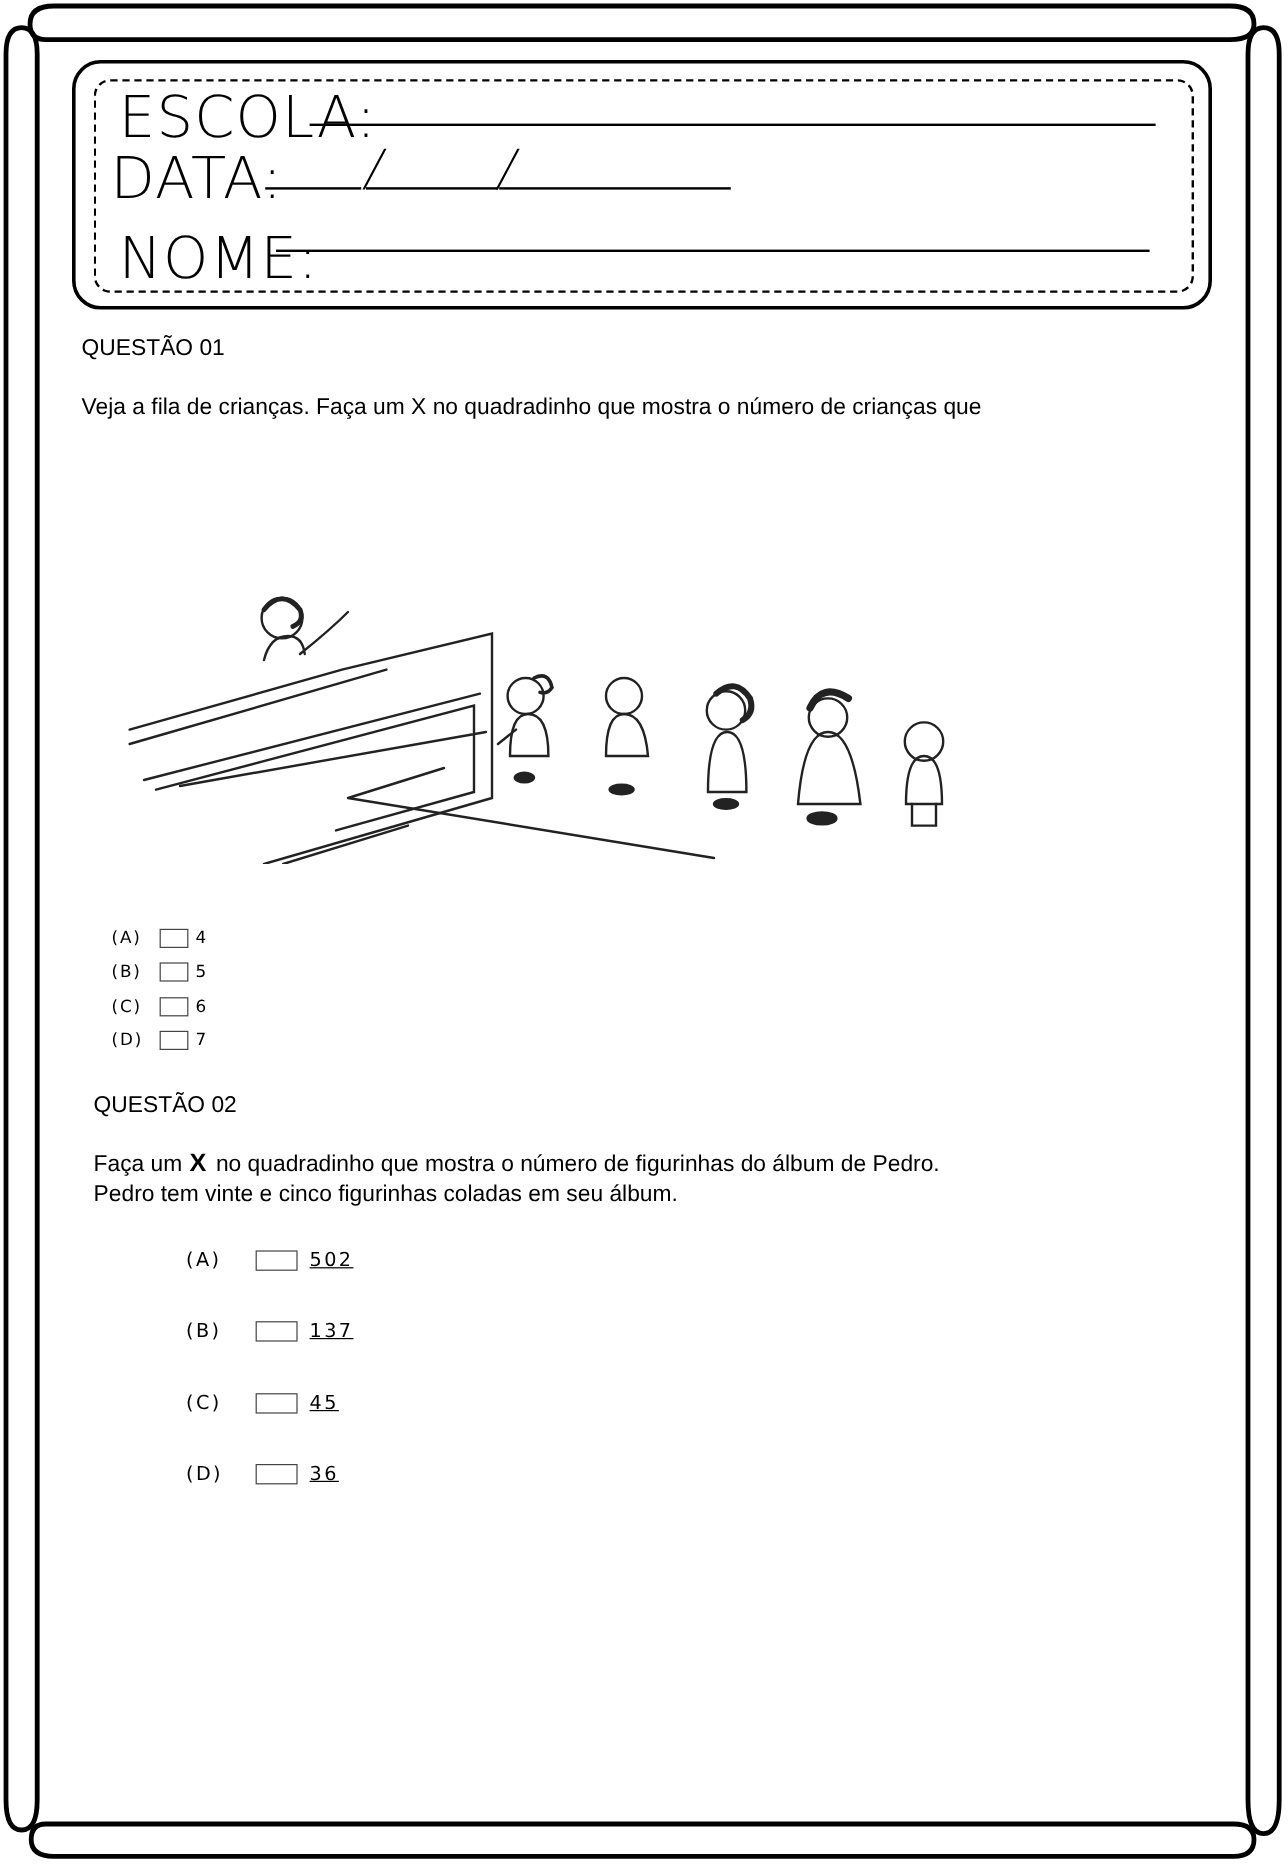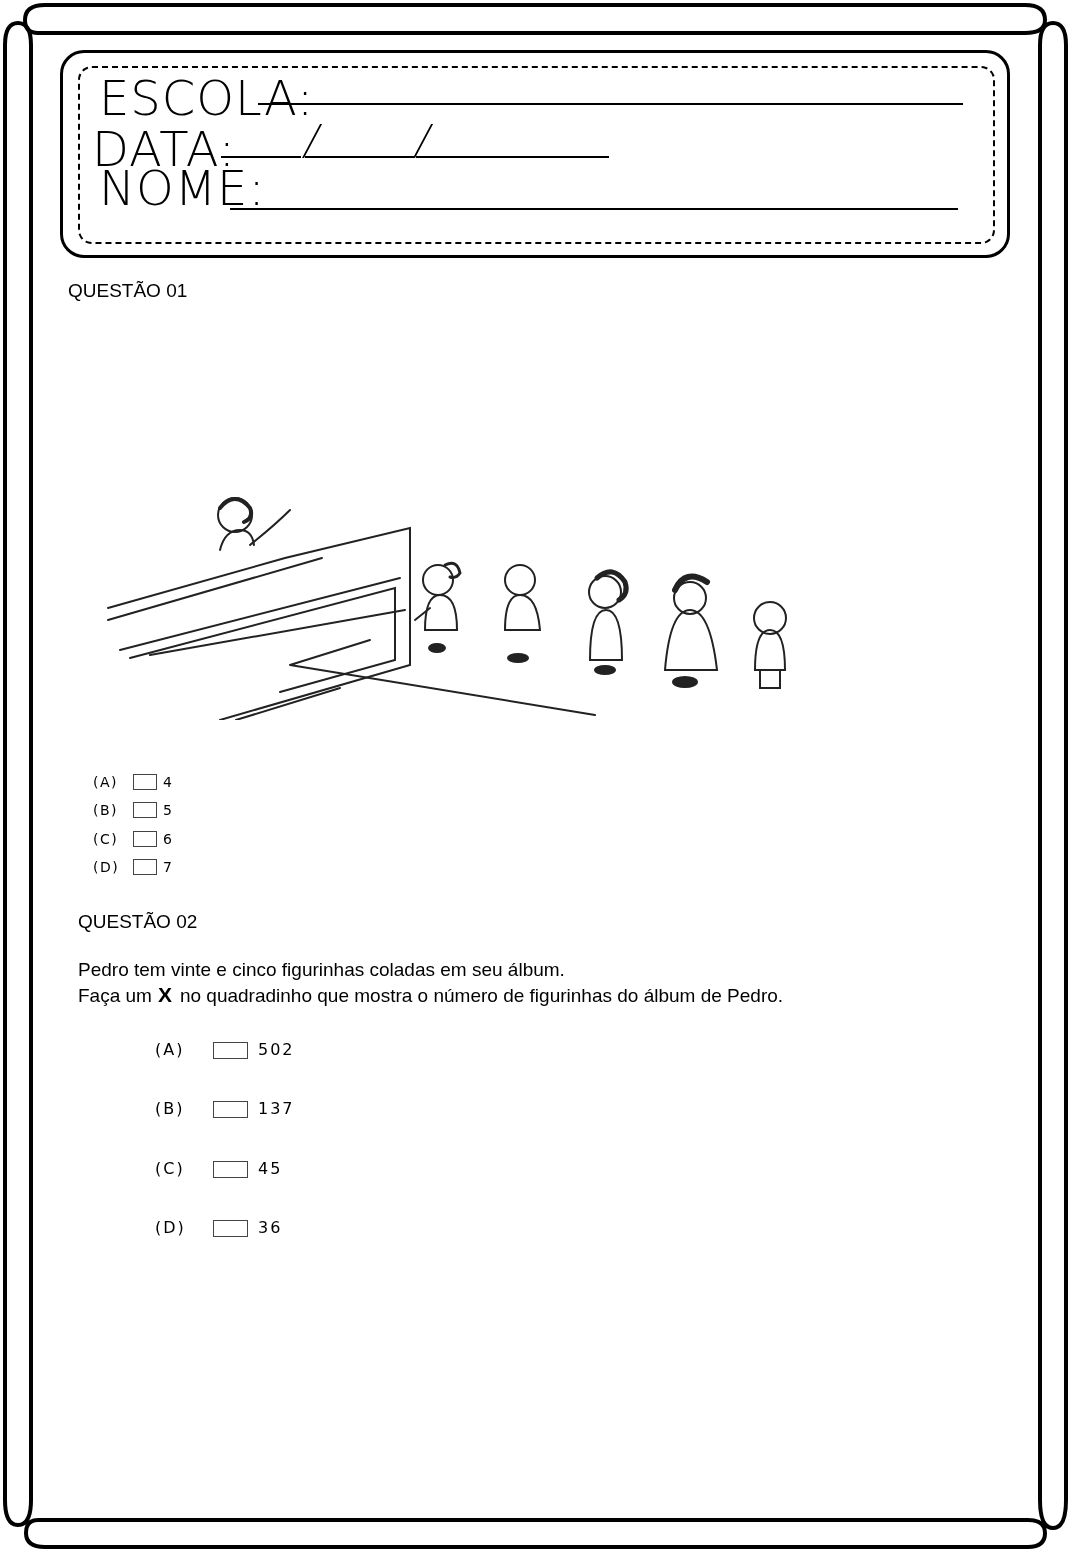--- a/index.html
+++ b/index.html
@@ -27,21 +27,21 @@
 
   .opt-list-1 { position: absolute; left: 93px; top: 768px; }
   .opt-1 { height: 28.3px; display: flex; align-items: center; font-family: "DejaVu Sans", sans-serif; font-size: 14px; letter-spacing: 1.5px; }
   .opt-1 .letter { width: 40px; }
   .opt-1 .box { width: 24px; height: 16px; border: 1px solid #444; box-sizing: border-box; margin-right: 6px; }
 
   .opt-list-2 { position: absolute; left: 155px; top: 1038px; }
   .opt-2 { height: 59.3px; display: flex; align-items: flex-start; font-family: "DejaVu Sans", sans-serif; font-size: 16px; letter-spacing: 2px; }
   .opt-2 .letter { width: 58px; line-height: 24px; }
   .opt-2 .box { width: 35px; height: 17px; border: 1px solid #444; box-sizing: border-box; margin-right: 10px; margin-top: 4px; }
-  .opt-2 .val { line-height: 24px; }
+  .opt-2 .val { line-height: 24px; text-decoration: underline; }
 
   .illustration { position: absolute; left: 100px; top: 470px; width: 720px; height: 250px; }
 </style>
 </head>
 <body>
 
 <svg class="frame" viewBox="0 0 1073 1555" xmlns="http://www.w3.org/2000/svg">
   <g fill="none" stroke="#000" stroke-width="4">
 
     <path d="M45 5 H1025 Q1045 5 1045 20 Q1045 33 1025 33 H38 Q25 33 25 20 Q25 5 45 5 Z"></path>
@@ -60,25 +60,26 @@
 <div class="hdr-line" style="left:99px; top:74px;">ESCOLA:</div>
 <div class="hdr-rule" style="left:258px; top:103px; width:705px;"></div>
 
 <div class="hdr-line" style="left:92px; top:125px;">DATA:</div>
 <div class="hdr-rule" style="left:221px; top:156px; width:80px;"></div>
 <div class="date-slash" style="left:302px; top:124px;"></div>
 <div class="hdr-rule" style="left:305px; top:156px; width:110px;"></div>
 <div class="date-slash" style="left:413px; top:124px;"></div>
 <div class="hdr-rule" style="left:416px; top:156px; width:193px;"></div>
 
-<div class="hdr-line" style="left:99px; top:164px;text-align:center;">NOME:</div>
+<div class="hdr-line" style="left:99px; top:192px;text-align:center;">NOME:</div>
 <div class="hdr-rule" style="left:230px; top:208px; width:728px;"></div>
 
 <div class="q-title" style="left:68px; top:280px;">QUESTÃO 01</div>
 <div class="q-text" style="left:68px; top:327px;">
+  <div>Veja a fila de crianças. Faça um X no quadradinho que mostra o número de crianças que</div>
 </div>
 
 <svg class="illustration" viewBox="0 0 720 250" xmlns="http://www.w3.org/2000/svg">
   <g fill="none" stroke="#222" stroke-width="2" stroke-linecap="round">
 
     <path d="M8 138 L185 88 L310 58 L310 195 L120 250 M8 150 L222 88 M20 180 L300 108 M30 188 L295 118 L295 190 L180 222 M50 185 L305 140 M136 250 L240 218"></path>
     <path d="M190 195 L270 170 M190 195 L495 245"></path>
 
     <g>
       <circle cx="135" cy="45" r="17" fill="#fff"></circle>
@@ -140,22 +141,22 @@
   </div>
   <div class="opt-1">
     <span class="letter">(D)</span>
     <span class="box"></span>
     <span>7</span>
   </div>
 </div>
 
 <div class="q-title" style="left:78px; top:911px;">QUESTÃO 02</div>
 <div class="q-text" style="left:78px; top:957px;">
+  <div><span>Faça um</span><span class="bigx">X</span><span>no quadradinho que mostra o número de  figurinhas do álbum de Pedro.</span></div>
   <div>Pedro tem vinte e cinco figurinhas coladas em seu álbum.</div>
-  <div><span>Faça um</span><span class="bigx">X</span><span>no quadradinho que mostra o número de  figurinhas do álbum de Pedro.</span></div>
 </div>
 
 <div class="opt-list-2">
   <div class="opt-2">
     <span class="letter">(A)</span>
     <span class="box"></span>
     <span class="val">502</span>
   </div>
   <div class="opt-2">
     <span class="letter">(B)</span>

